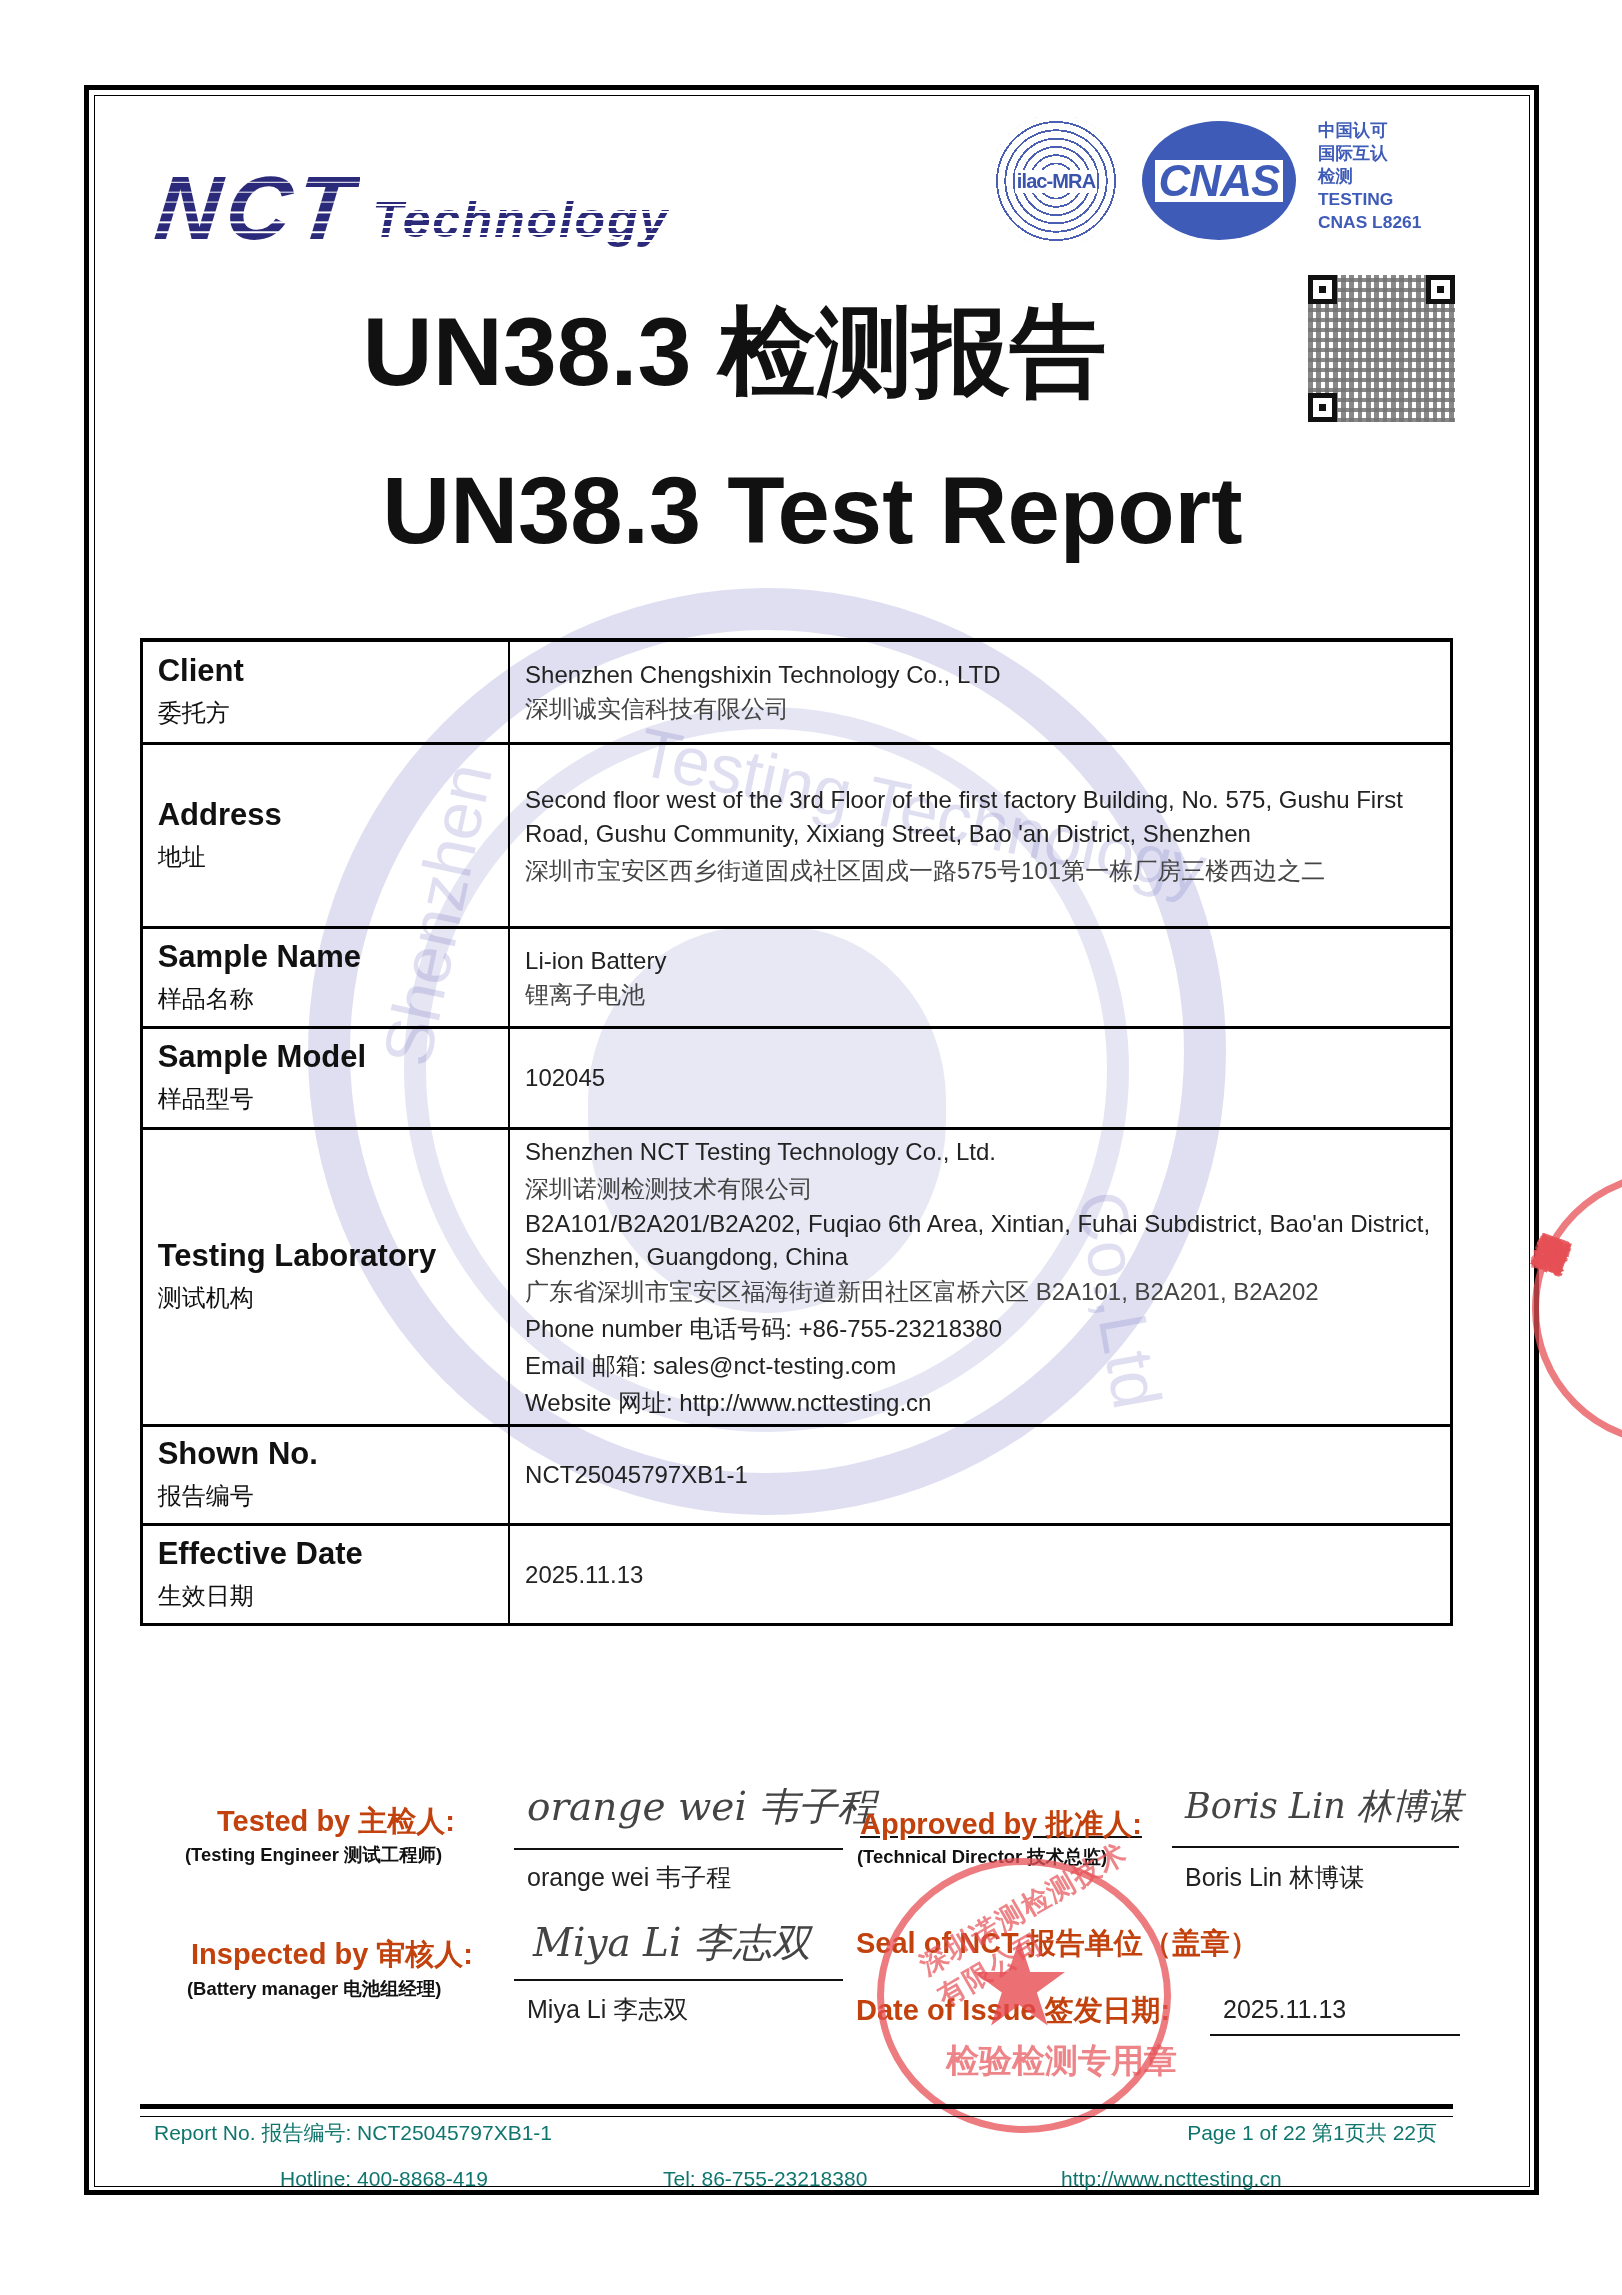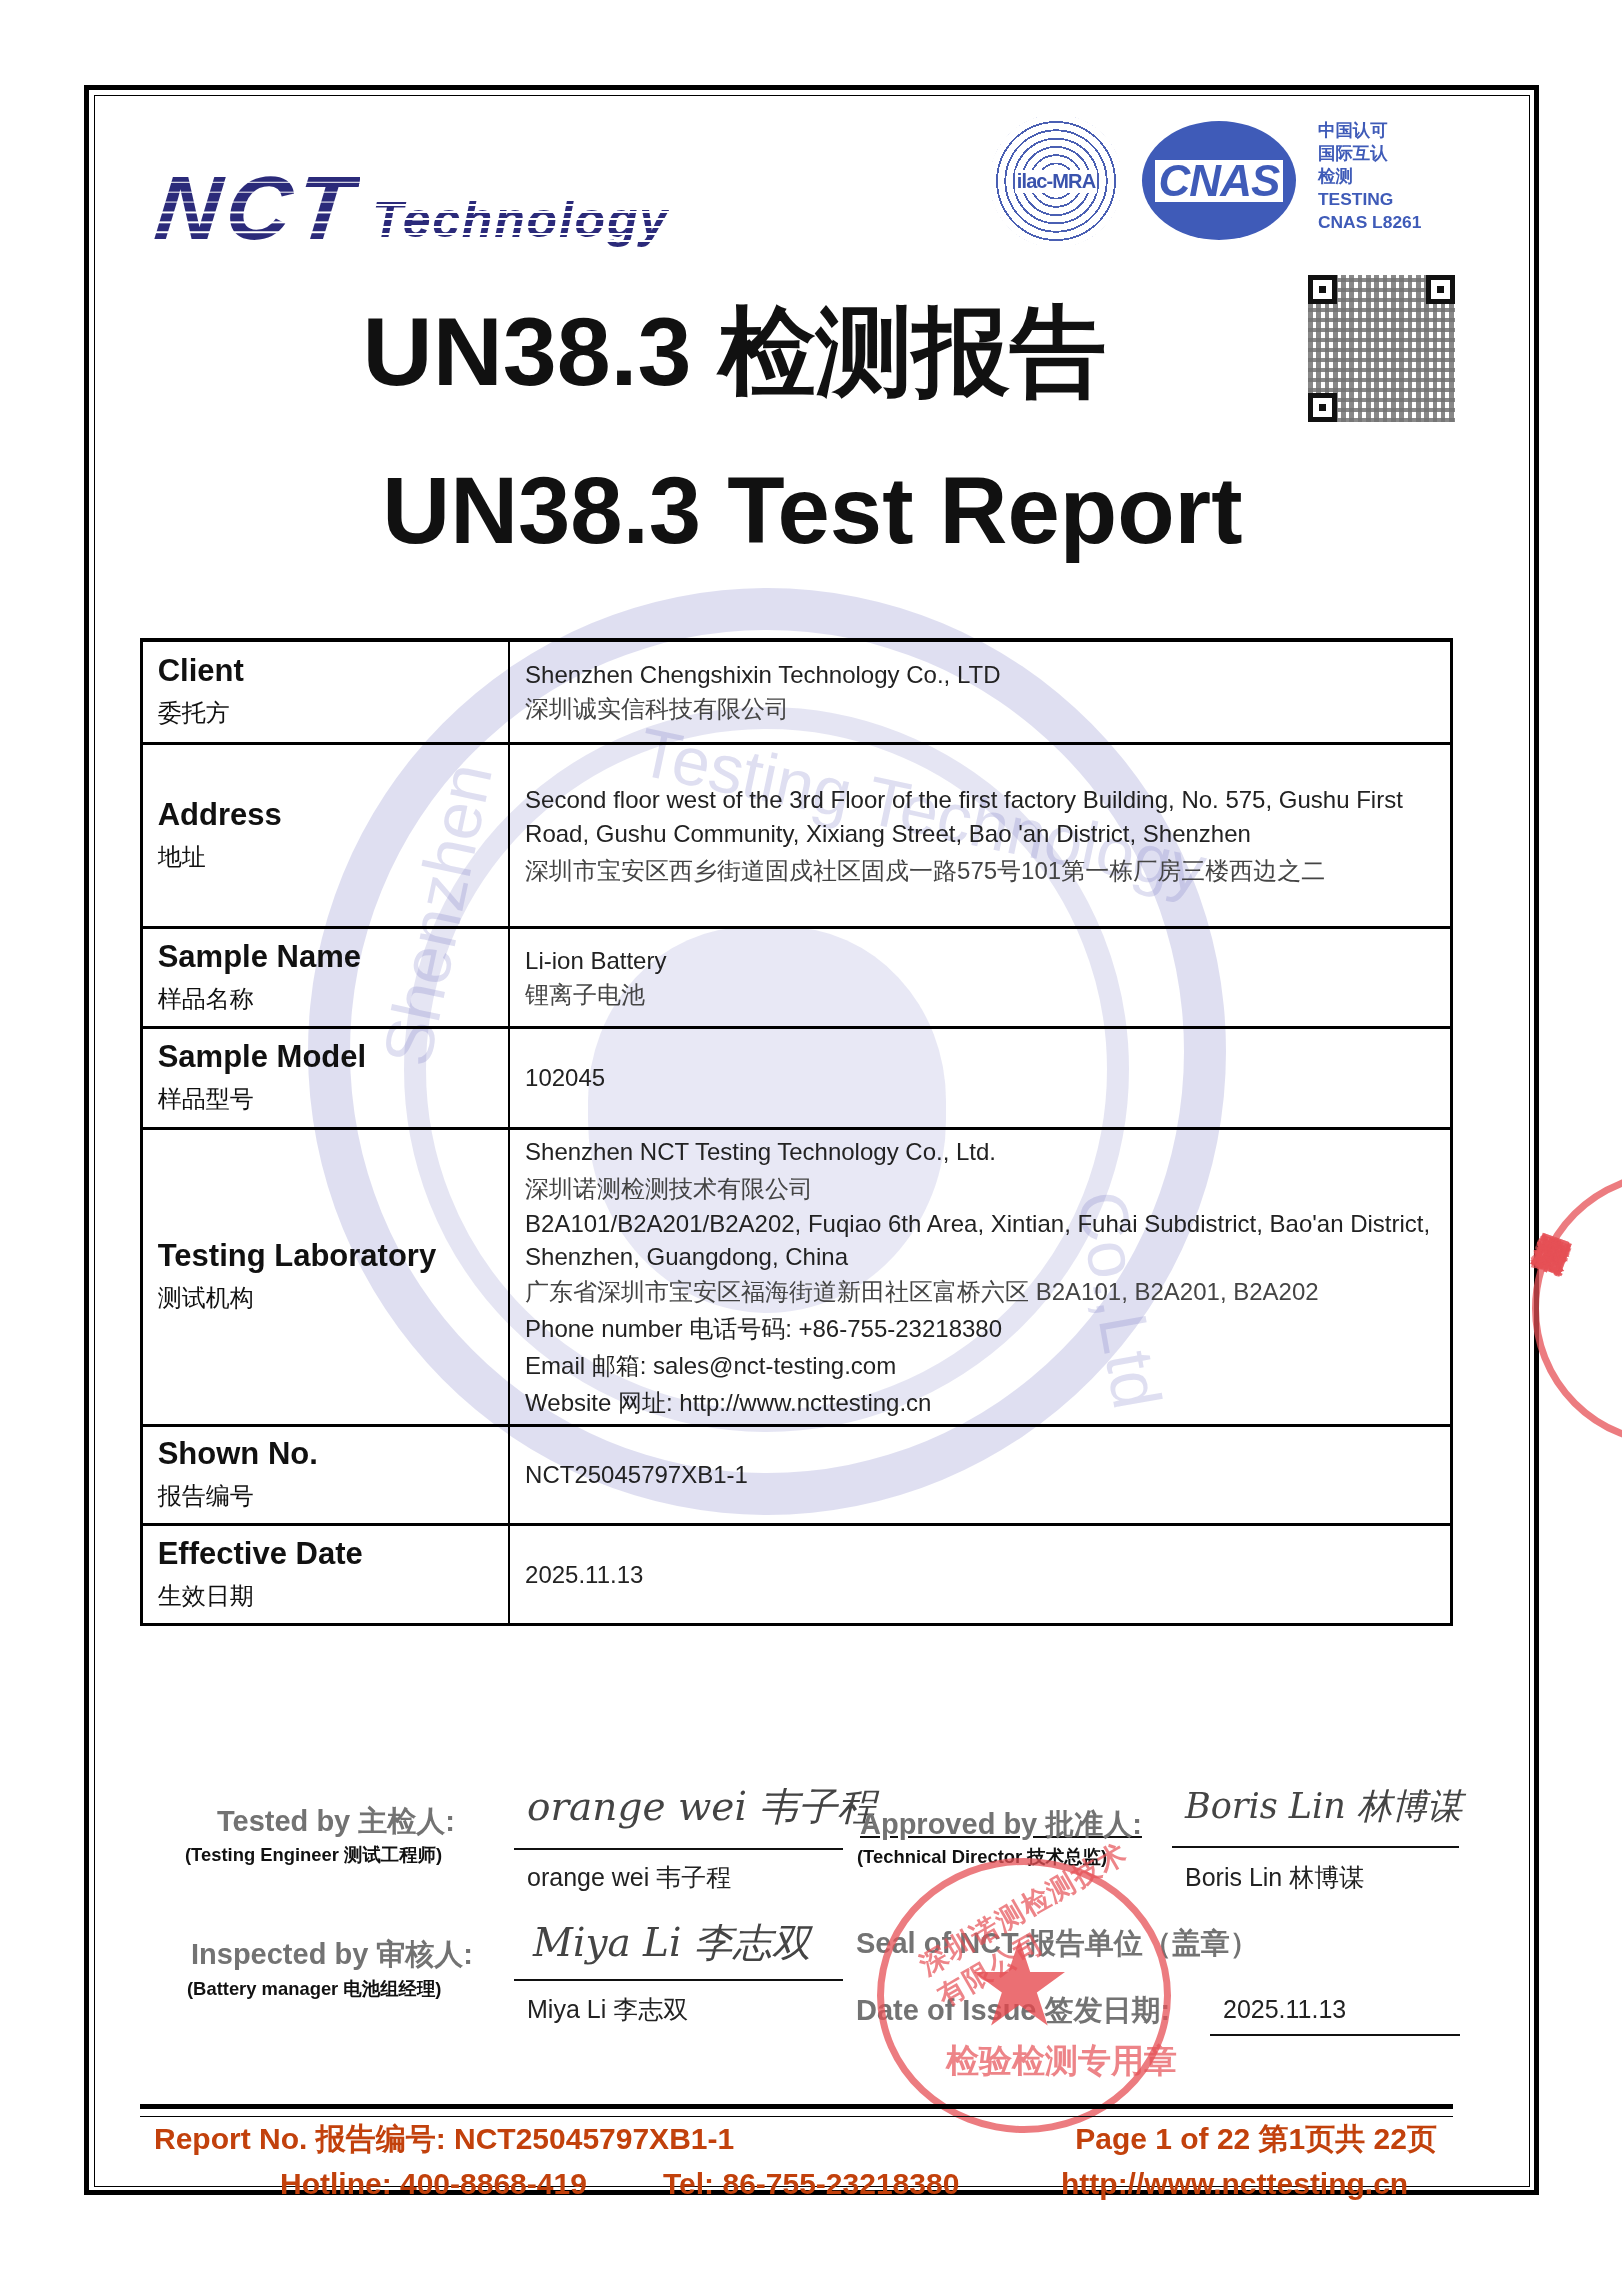--- a/index.html
+++ b/index.html
@@ -46,32 +46,32 @@
   table.info { position:absolute; left:140px; top:638px; width:1313px; border-collapse:separate; border-spacing:0; border:2.8px double #000; }
   table.info td { border:1.8px solid #000; border-top-width:2.8px; vertical-align:middle; padding:0 14.7px; }
   td.lbl { width:336px; }
   .lbl-en { font-size:31px; font-weight:700; line-height:42px; color:#111; }
   .lbl-cn { font-size:24px; line-height:42px; color:#111; }
   td.val { font-size:24px; color:#222; line-height:34px; }
   .val .cn { color:#444; }
   .concl { font-size:27.5px; font-weight:700; line-height:44px; padding:5.5px 14.7px !important; }
 
   .sig { position:absolute; font-size:29px; }
-  .sig-label { font-weight:700; font-size:29px; color:#737373; }
+  .sig-label { font-weight:700; font-size:29px; color:#c2410c; }
   .sig-sub { font-weight:700; font-size:18.4px; color:#111; }
   .sig-line { position:absolute; height:1.8px; background:#111; }
   .hand { position:absolute; font-family:"DejaVu Serif", serif; font-style:italic; color:#444; font-size:39px; }
   .sig-name { position:absolute; font-size:25px; color:#222; }
 
   .seal { position:absolute; border-radius:50%; border:7.3px solid rgba(230,80,85,0.75); box-sizing:border-box; pointer-events:none; }
   .seal-star { position:absolute; color:rgba(230,70,75,0.78); font-size:119px; line-height:1; pointer-events:none; }
   .seal-text { position:absolute; color:rgba(230,80,85,0.7); font-weight:700; pointer-events:none; }
 
   .foot-rule { position:absolute; left:140px; top:2104px; width:1313px; height:7.3px; border-top:5.5px solid #000; border-bottom:1.8px solid #000; box-sizing:content-box; }
-  .foot { position:absolute; font-size:30px; color:#c2410c;font-weight:bold; }
+  .foot { position:absolute; font-size:21px; color:#0f766e; }
 </style>
 </head>
 <body>
 
 <div class="frame-outer"></div>
 <div class="frame-inner"></div>
 
 <div class="watermark"></div>
 <div class="watermark-inner"></div>
 <div class="watermark-core"></div>

